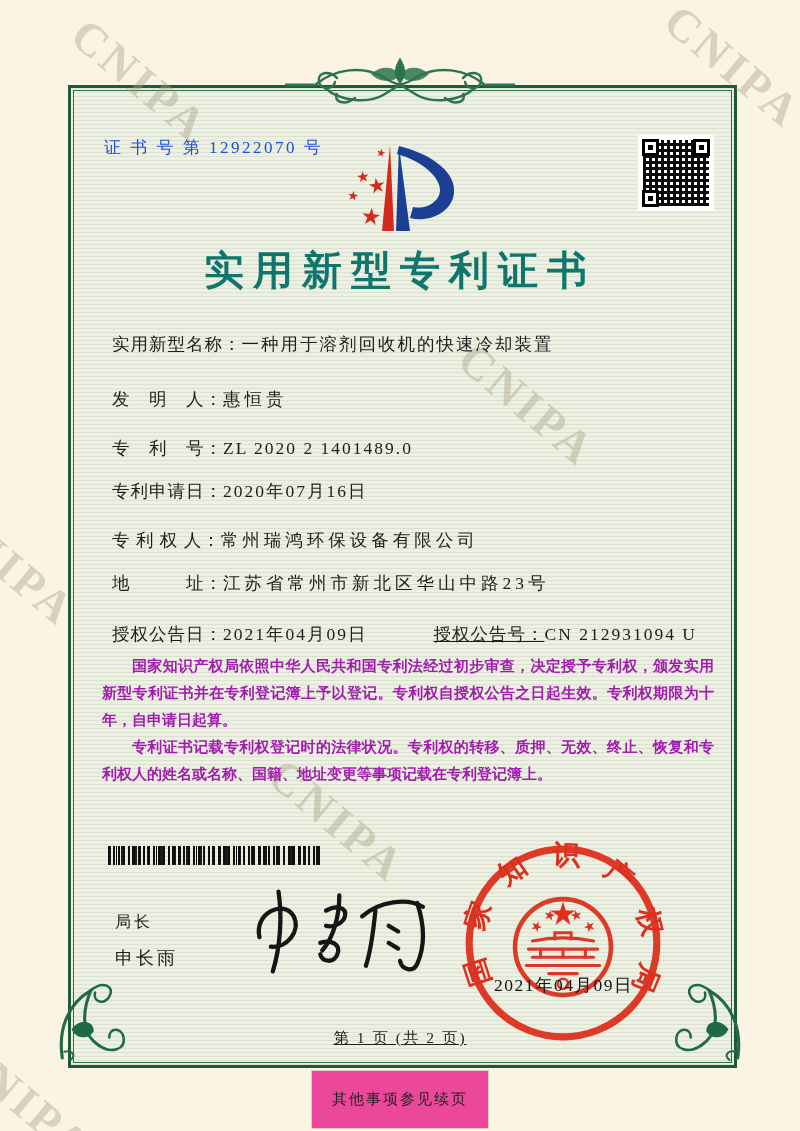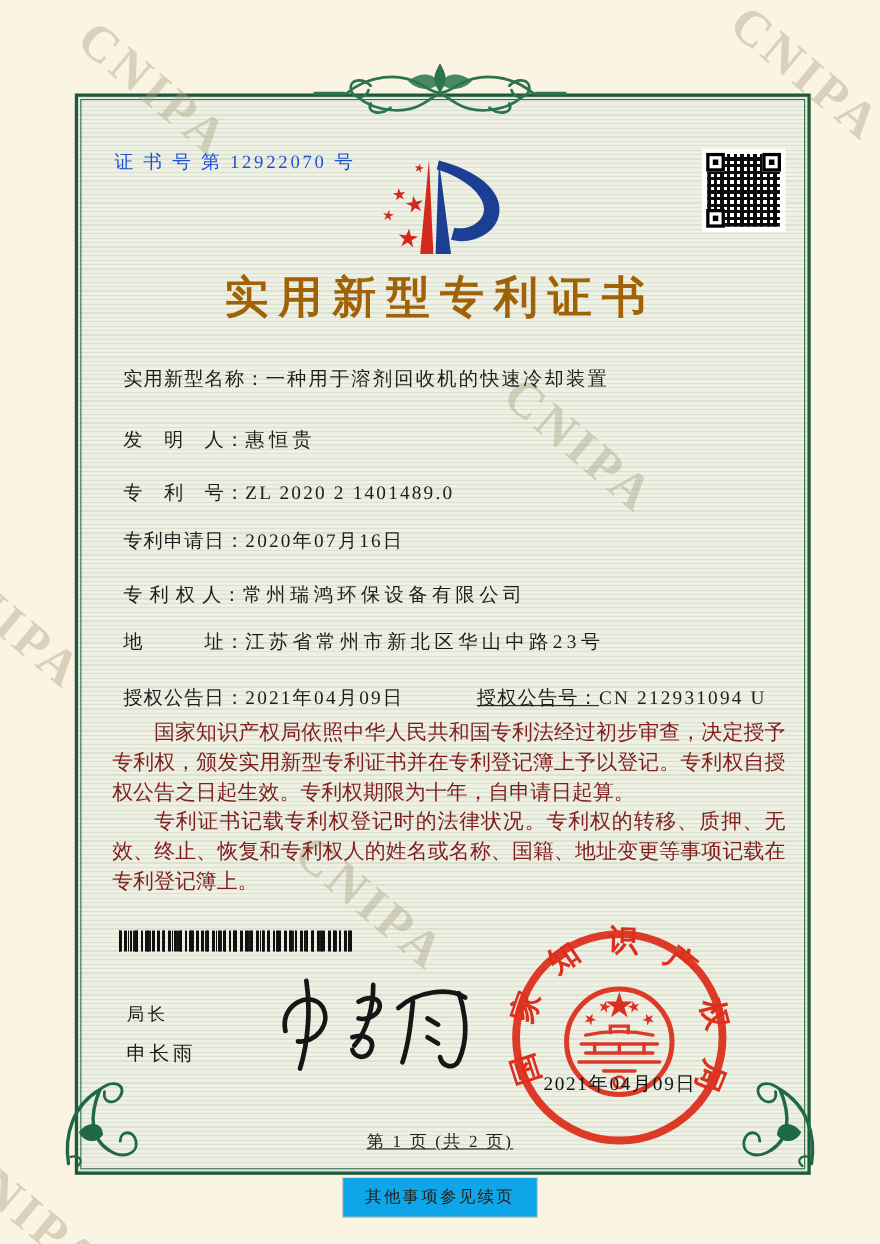--- a/index.html
+++ b/index.html
@@ -21,49 +21,49 @@
   .logo{position:absolute;left:330px;top:138px;width:160px;height:102px;}
   .qr{position:absolute;left:638px;top:135px;width:76px;height:76px;background:#fff;padding:5px;box-sizing:border-box;}
   .qr-inner{position:relative;width:100%;height:100%;
      background:
        repeating-linear-gradient(0deg,#0b0b0b 0 3px,transparent 3px 6px),
        repeating-linear-gradient(90deg,#0b0b0b 0 3px,#fff 3px 6px);}
   .finder{position:absolute;width:17px;height:17px;background:#fff;border:3px solid #000;box-sizing:border-box;}
   .finder::after{content:"";position:absolute;left:3px;top:3px;width:5px;height:5px;background:#000;}
   .f-tl{left:-1px;top:-1px;} .f-tr{right:-1px;top:-1px;} .f-bl{left:-1px;bottom:-1px;}
   .title{position:absolute;left:0;top:243px;width:100%;text-align:center;
-         font-size:40px;font-weight:bold;letter-spacing:9px;color:#a16207;}
+         font-size:40px;font-weight:bold;letter-spacing:9px;color:#0f766e;}
   
   .frow{position:absolute;left:112px;font-size:17.5px;white-space:nowrap;color:#1d1d1d;}
   .frow .lab{letter-spacing:1px;}
   .sp4{letter-spacing:4px;} .sp2{letter-spacing:2px;}
   .pair2{margin-left:66px;text-decoration:underline;}
   
-  .paras{position:absolute;left:102px;top:653px;width:612px;font-size:19px;
-         line-height:27px;text-align:justify;color:#7f1d1d;}
+  .paras{position:absolute;left:102px;top:653px;width:612px;font-size:15px;
+         line-height:27px;text-align:justify;color:#a21caf;font-weight:bold;}
   .paras p{margin:0;text-indent:2em;}
   
   .barcode{position:absolute;left:108px;top:846px;width:212px;height:19px;
      background:
        repeating-linear-gradient(90deg,#101010 0 2px,transparent 2px 5px),
        repeating-linear-gradient(90deg,#101010 0 1px,transparent 1px 8px),
        repeating-linear-gradient(90deg,#1a1a1a 0 3px,transparent 3px 13px);}
   
   .dir-title{position:absolute;left:115px;top:912px;font-size:16px;letter-spacing:3px;}
   .dir-name{position:absolute;left:115px;top:946px;font-size:18px;letter-spacing:3px;}
   .sig{position:absolute;left:238px;top:884px;width:195px;height:95px;}
   
   .seal{position:absolute;left:461px;top:841px;width:204px;height:204px;z-index:3;}
   .seal-date{position:absolute;left:494px;top:973px;z-index:4;font-size:17.5px;
              letter-spacing:1.5px;color:#111;white-space:nowrap;}
   
   .page-info{position:absolute;left:0;top:1028px;width:100%;text-align:center;
              font-size:15.5px;letter-spacing:2px;color:#222;text-decoration:underline;}
   .cont-note{position:absolute;left:50%;top:1070px;transform:translateX(-50%);
-             background:#0ea5e9;border:1px solid #d9d2bf;padding:8px 20px;
+             background:#ec4899;border:1px solid #d9d2bf;padding:19px 20px;
              font-size:15px;letter-spacing:2px;color:#222;white-space:nowrap;z-index:2;}
   
   .orn-top{position:absolute;left:285px;top:58px;width:230px;height:54px;z-index:2;}
   .orn-bl{position:absolute;left:50px;top:970px;width:92px;height:92px;z-index:2;}
   .orn-br{position:absolute;left:658px;top:970px;width:92px;height:92px;z-index:2;transform:scaleX(-1);}
 </style>
 </head>
 <body>
 
 <div id="page">

